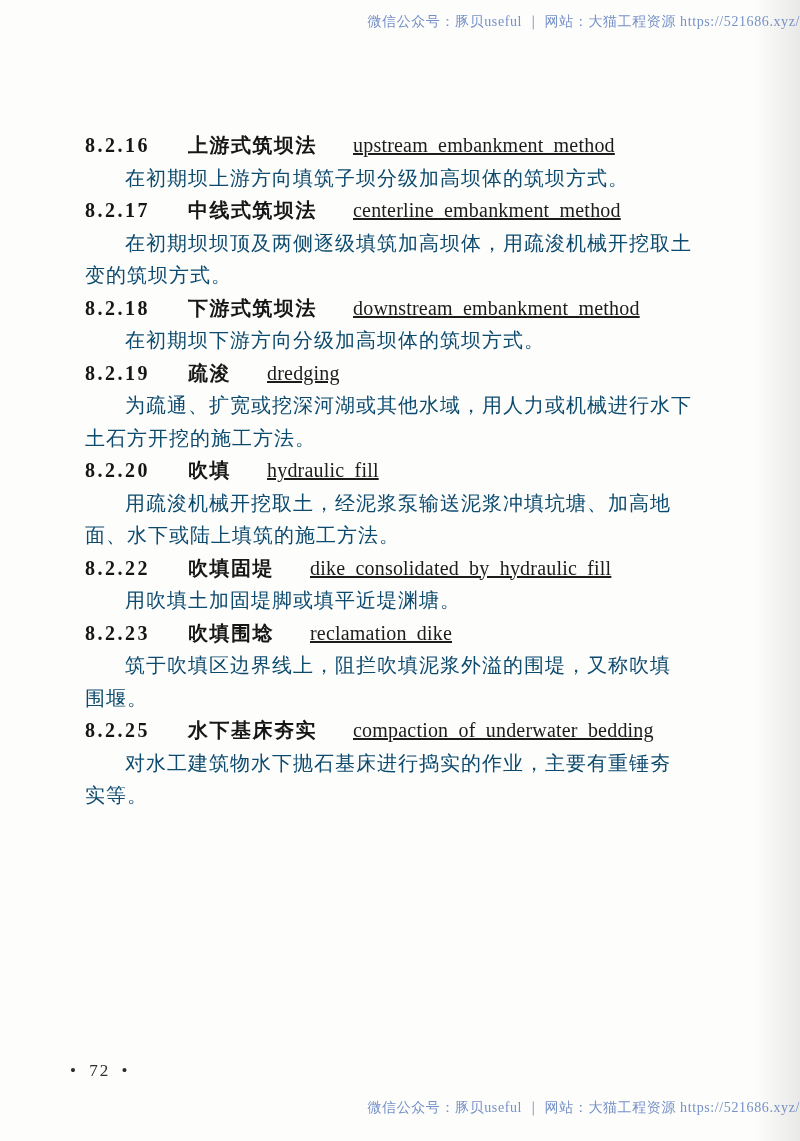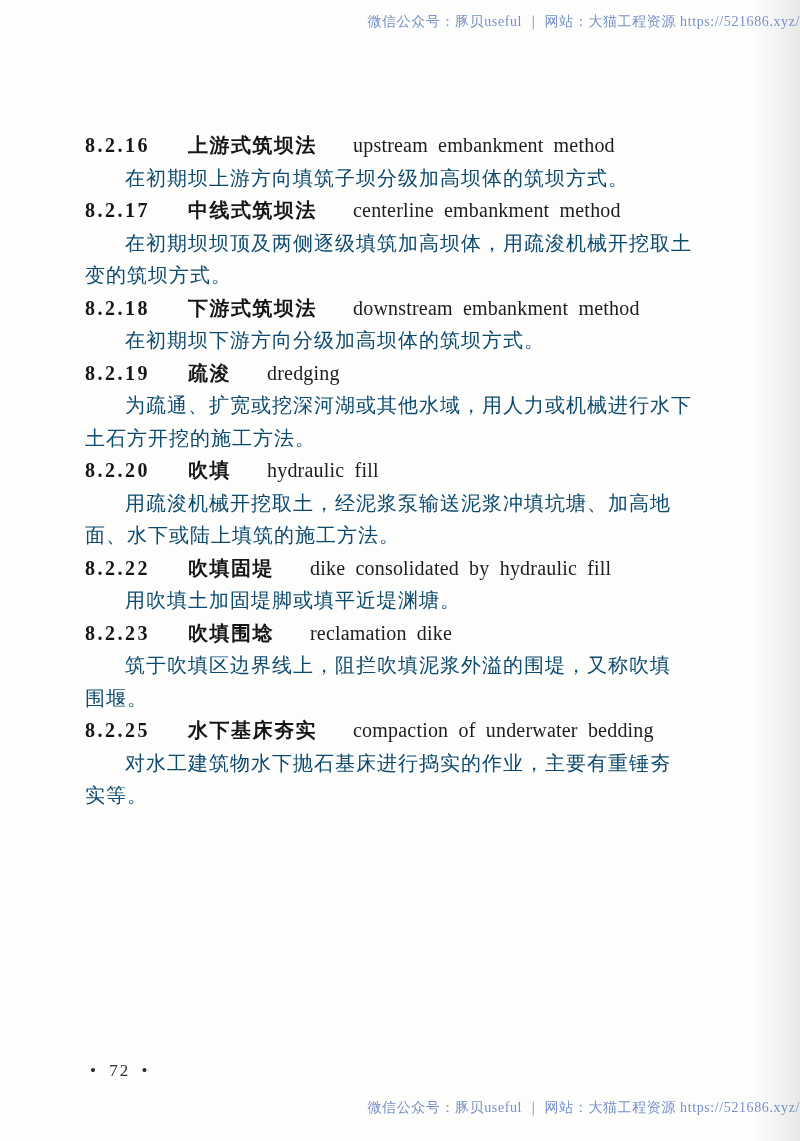--- a/index.html
+++ b/index.html
@@ -44,31 +44,32 @@
   .term {
     font-weight: bold;
     letter-spacing: 1.5px;
     margin-right: 36px;
   }
   .en {
     font-weight: normal;
     letter-spacing: 0.2px;
     word-spacing: 5px;
     color: #1c1c1c;
+    text-decoration: underline;
   }
   .def {
     margin: 0;
     font-size: 20px; line-height: 32.5px;
     letter-spacing: 1px;
     text-indent: 2em;
     white-space: pre-line;
     color: #0c4a6e;
   }
   .folio {
-    position: absolute; left: 90px; top: 1061px;
+    position: absolute; left: 70px; top: 1061px;
     font-size: 17px; letter-spacing: 2px; word-spacing: 5px;
     color: #2e2e2e;
   }
 </style>
 </head>
 <body>
 
 <div class="edge-shade"></div>
 
 <div class="watermark top">微信公众号：豚贝useful ｜ 网站：大猫工程资源 https://521686.xyz/</div>

